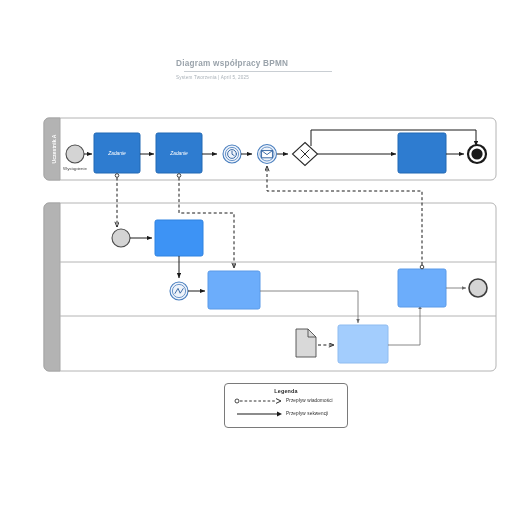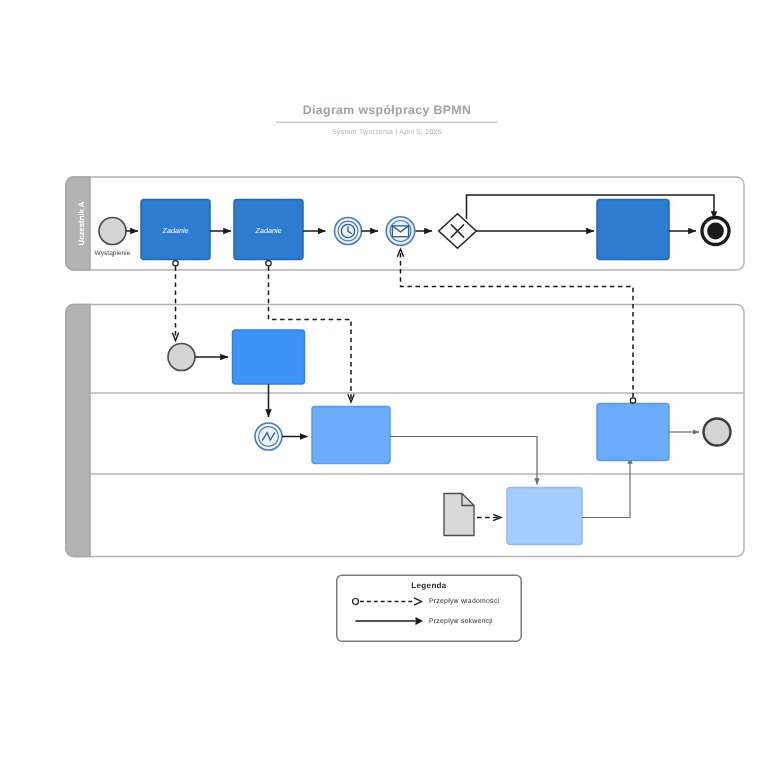--- a/index.html
+++ b/index.html
@@ -19,23 +19,22 @@
   #canvas {
     position: absolute;
     left: 0; top: 0;
     width: 516px;
     height: 516px;
   }
   
   .title-block {
     position: absolute;
     left: 176px;
-    top: 68px;
+    top: 58px;
     width: 164px;
-    text-align: center;
   }
   .doc-title {
     font-size: 8.2px;
     font-weight: bold;
     color: #9aa3ab;
     letter-spacing: 0.25px;
     line-height: 11px;
     white-space: nowrap;
   }
   .title-rule {

